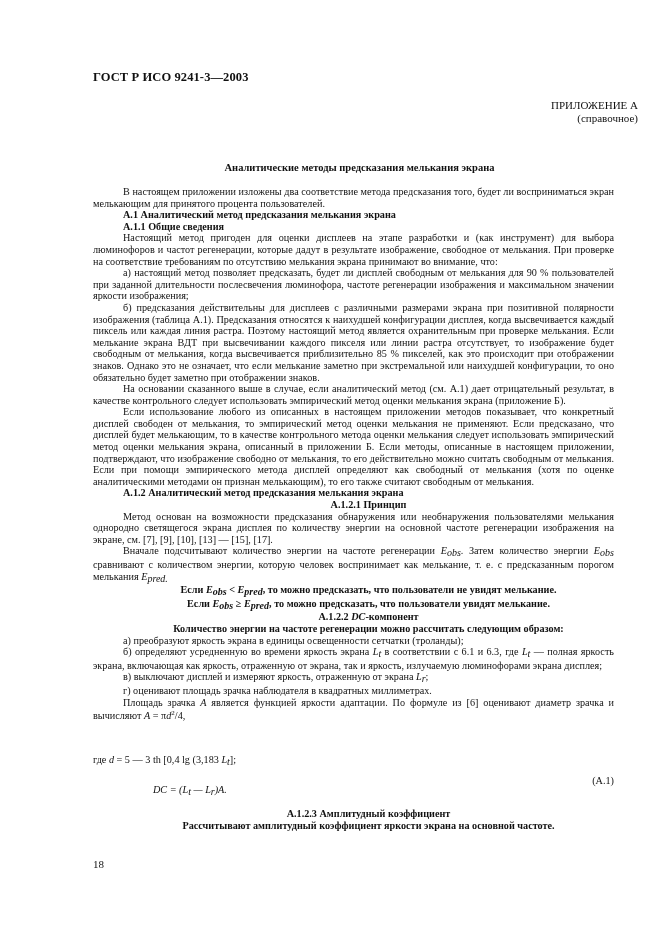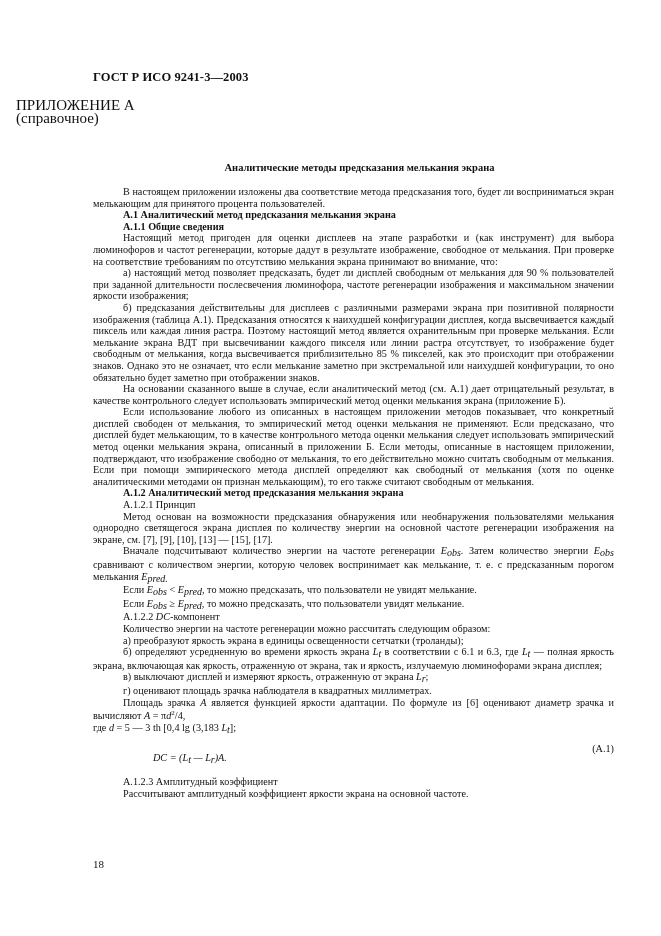--- a/index.html
+++ b/index.html
@@ -1,26 +1,26 @@
 <!DOCTYPE html>
 <html><head>
 <meta charset="utf-8">
 <style>
   html, body { margin: 0; padding: 0; background: #ffffff; }
   body { width: 661px; height: 936px; position: relative; overflow: hidden;
          font-family: "Liberation Serif", "DejaVu Serif", serif; color: #111; }
   .page { position: absolute; left: 16px; top: 0; width: 661px; height: 936px; }
   .doc-id { position: absolute; left: 77px; top: 70px; font-weight: bold; font-size: 12.5px; letter-spacing: 0.1px; }
-  .appendix { position: absolute; left: 0; width: 622px; top: 99px; text-align: left; font-size: 15px; line-height: 13px; }
+  .appendix { position: absolute; left: 0; width: 622px; top: 99px; text-align: right; font-size: 11px; line-height: 13px; }
   .title { position: absolute; left: 0; width: 661px; top: 162px; text-align: center; font-weight: bold; font-size: 10.5px; padding-left: 13px; }
   .body { position: absolute; left: 77px; width: 521px; top: 186px; font-size: 10.2px; line-height: 11.6px; text-align: justify; }
   .body p { margin: 0; text-indent: 30px; }
-  .body p.noind { text-indent: 0; }
+  .body p.noind { text-indent: 0; margin-top: 32px; }
   .body p.h { font-weight: bold; text-indent: 30px; text-align: left; }
-  .body p.hn { text-indent: 30px; text-align: left; }
+  .body p.hn { text-indent: 30px; text-align: center; font-weight: bold; }
   .body p.li { text-indent: 30px; }
   .formula { display: flex; justify-content: space-between; margin: 8px 0 10px 0; }
   .formula .eq { flex: 1; text-align: left; padding-left: 60px; font-style: italic; margin-top: 9px; }
   .formula .num { text-align: right; }
   i { font-style: italic; }
   sub { font-size: 10px; vertical-align: -2px; font-style: italic; }
   sup { font-size: 7px; vertical-align: 4px; }
   .pnum { position: absolute; left: 77px; top: 858px; font-size: 11px; }
 </style>
 </head>

